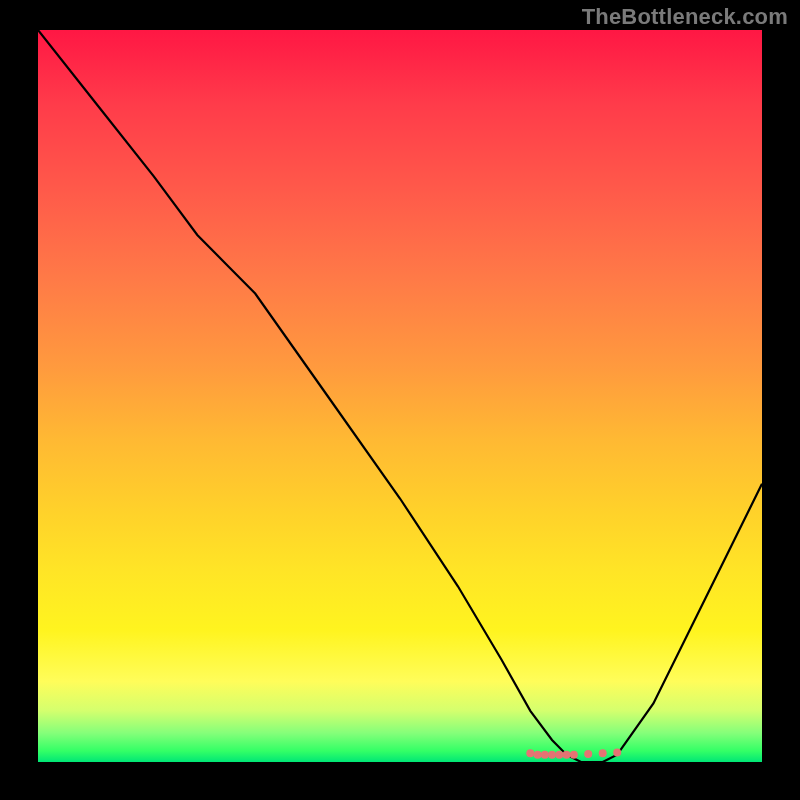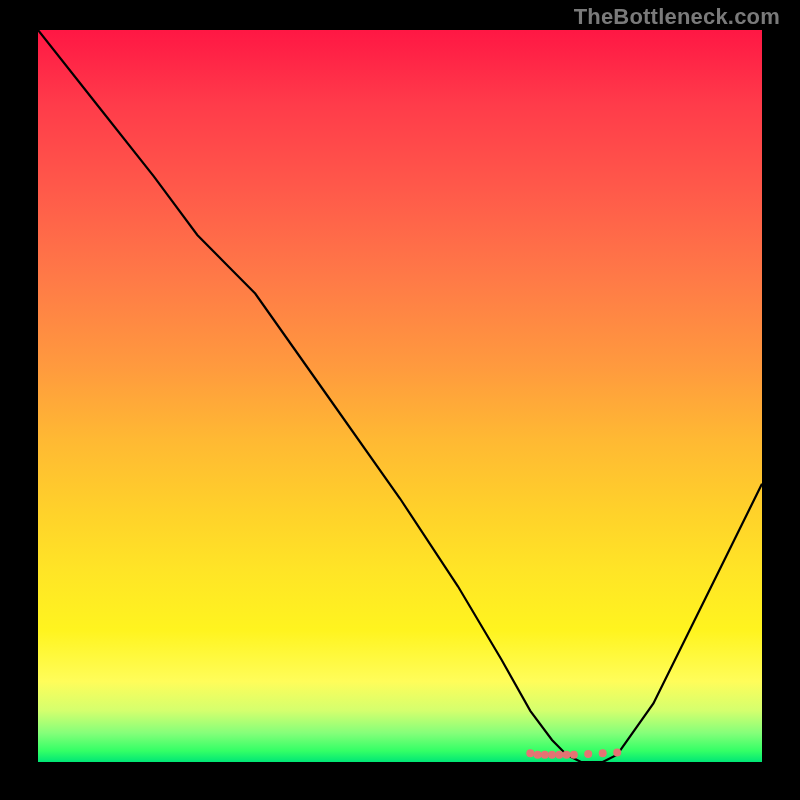--- a/index.html
+++ b/index.html
@@ -13,21 +13,21 @@
   }
   .outer {
     position: relative;
     width: 800px;
     height: 800px;
     background: #000;
   }
   .watermark {
     position: absolute;
     top: 4px;
-    right: 20px;
+    right: 12px;
     color: #7a7a7a;
     font-size: 22px;
     font-weight: 600;
     letter-spacing: 0.2px;
   }
   .plot {
     position: absolute;
     left: 38px;
     top: 30px;
     width: 724px;

